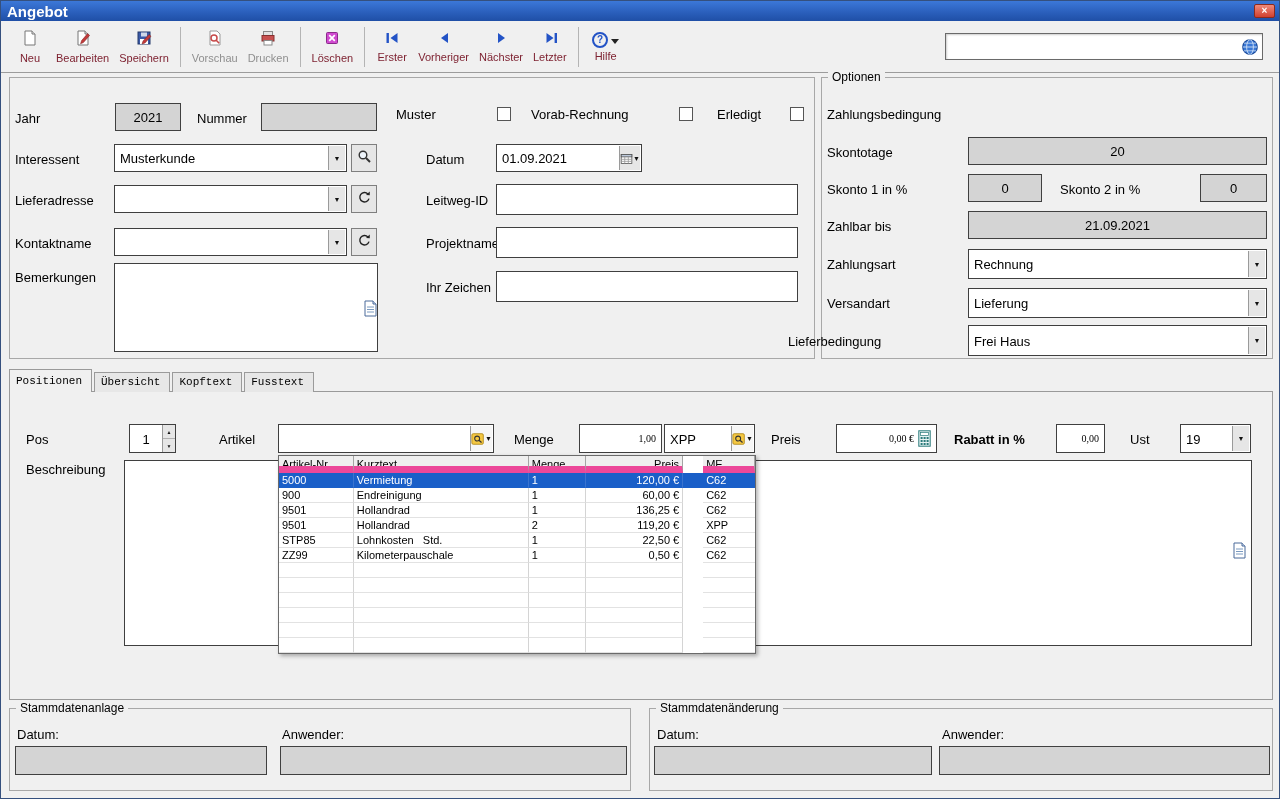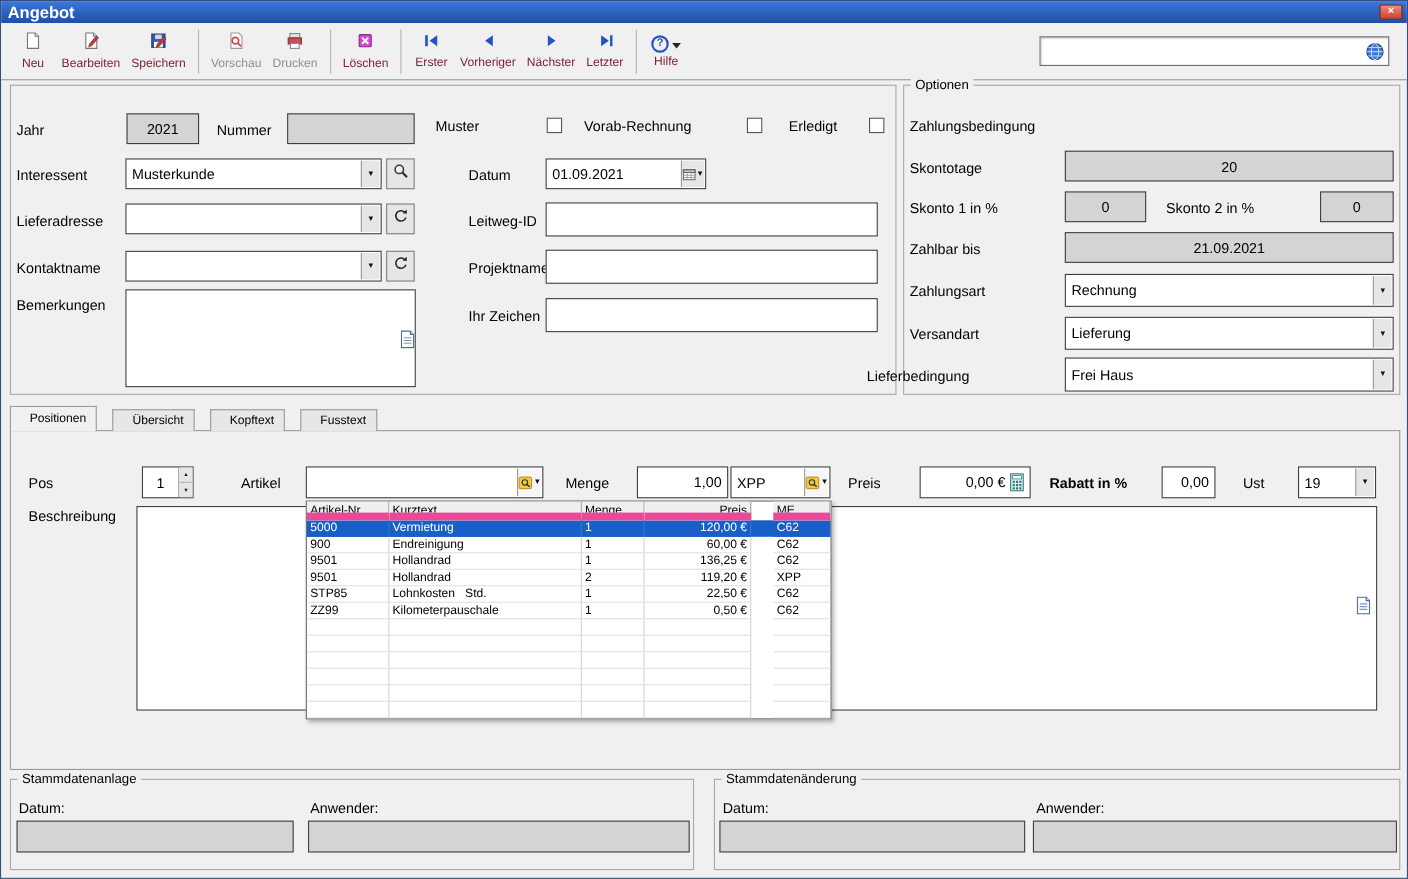--- a/index.html
+++ b/index.html
@@ -32,40 +32,40 @@
   .searchbox { margin-left:auto; margin-right:8px; width:318px; height:27px; background:#fff;
     border:1px solid #6a6a6a; box-shadow:inset 1px 1px 2px rgba(0,0,0,.2); display:flex; align-items:center; }
   .searchbox input { flex:1; height:100%; border:none; outline:none; padding:0 6px; font-size:13px;
     font-family:inherit; background:transparent; }
   .searchbox .globe { flex:0 0 auto; margin-right:3px; display:flex; }
 
   
   .lbl { position:absolute; font-size:13px; color:#000; white-space:nowrap; }
   .gfield { position:absolute; background:#d4d4d4; border:1px solid #404040; display:flex;
     align-items:center; justify-content:center; font-size:13px; }
-  .wfield { position:absolute; background:#fff; border:1px solid #3f3f3f; font-size:13px;
-    font-family:Liberation Sans, sans-serif; color:#000; padding:0 5px; }
+  .wfield { position:absolute; background:#fff; border:1px solid #3f3f3f; font-size:10px;
+    font-family:Liberation Serif, serif; color:#000; padding:0 5px; }
   input.wfield { outline:none; }
   textarea.wfield { resize:none; outline:none; padding:3px 5px; }
   .combo { position:absolute; background:#fff; border:1px solid #3f3f3f; }
   .combo .val { position:absolute; left:5px; top:50%; transform:translateY(-50%); font-size:13px; white-space:nowrap; }
   .combo .cbtn { position:absolute; top:1px; right:1px; bottom:1px; width:17px; background:#e6e6e6;
     border-left:1px solid #9a9a9a; display:flex; align-items:center; justify-content:center; cursor:pointer; }
   .combo .cbtn::after { content:"▼"; font-size:7px; color:#111; }
   .iconbtn { position:absolute; background:#e6e6e6; border:1px solid #7f7f7f; display:flex;
     align-items:center; justify-content:center; cursor:pointer; }
   .groupbox { position:absolute; border:1px solid #a8a8a8; }
   .groupbox .legend { position:absolute; top:-8px; left:6px; background:#f0f0f0; padding:0 4px; font-size:12px; }
   input[type="checkbox"] { appearance:none; width:14px; height:14px; background:#fff;
     border:1px solid #555; position:absolute; cursor:pointer; }
 
   
   .tabs { position:absolute; left:8px; top:368px; height:23px; display:flex; align-items:flex-end; z-index:3; }
-  .tab { height:20px; padding:3px 9px 0 17px; border:1px solid #9a9a9a; border-bottom:none;
-    background:#e7e7e7; margin-right:14px; font-size:11px; cursor:pointer; }
+  .tab { height:20px; padding:3px 9px 0 6px; border:1px solid #9a9a9a; border-bottom:none;
+    background:#e7e7e7; margin-right:2px; font-size:11px; cursor:pointer;font-family:Liberation Mono, monospace; }
   .tab.active { height:23px; background:#f0f0f0; position:relative; z-index:4; padding-top:5px; }
   .panel { position:absolute; left:8px; top:390px; width:1264px; height:309px; background:#f0f0f0;
     border:1px solid #9a9a9a; z-index:1; }
 
   
   .spinner { position:absolute; background:#fff; border:1px solid #3f3f3f; }
   .spinner .val { position:absolute; left:0; right:13px; top:50%; transform:translateY(-50%);
     text-align:center; font-size:13px; }
   .spin-col { position:absolute; right:0; top:0; bottom:0; width:13px; border-left:1px solid #9a9a9a;
     display:flex; flex-direction:column; }

